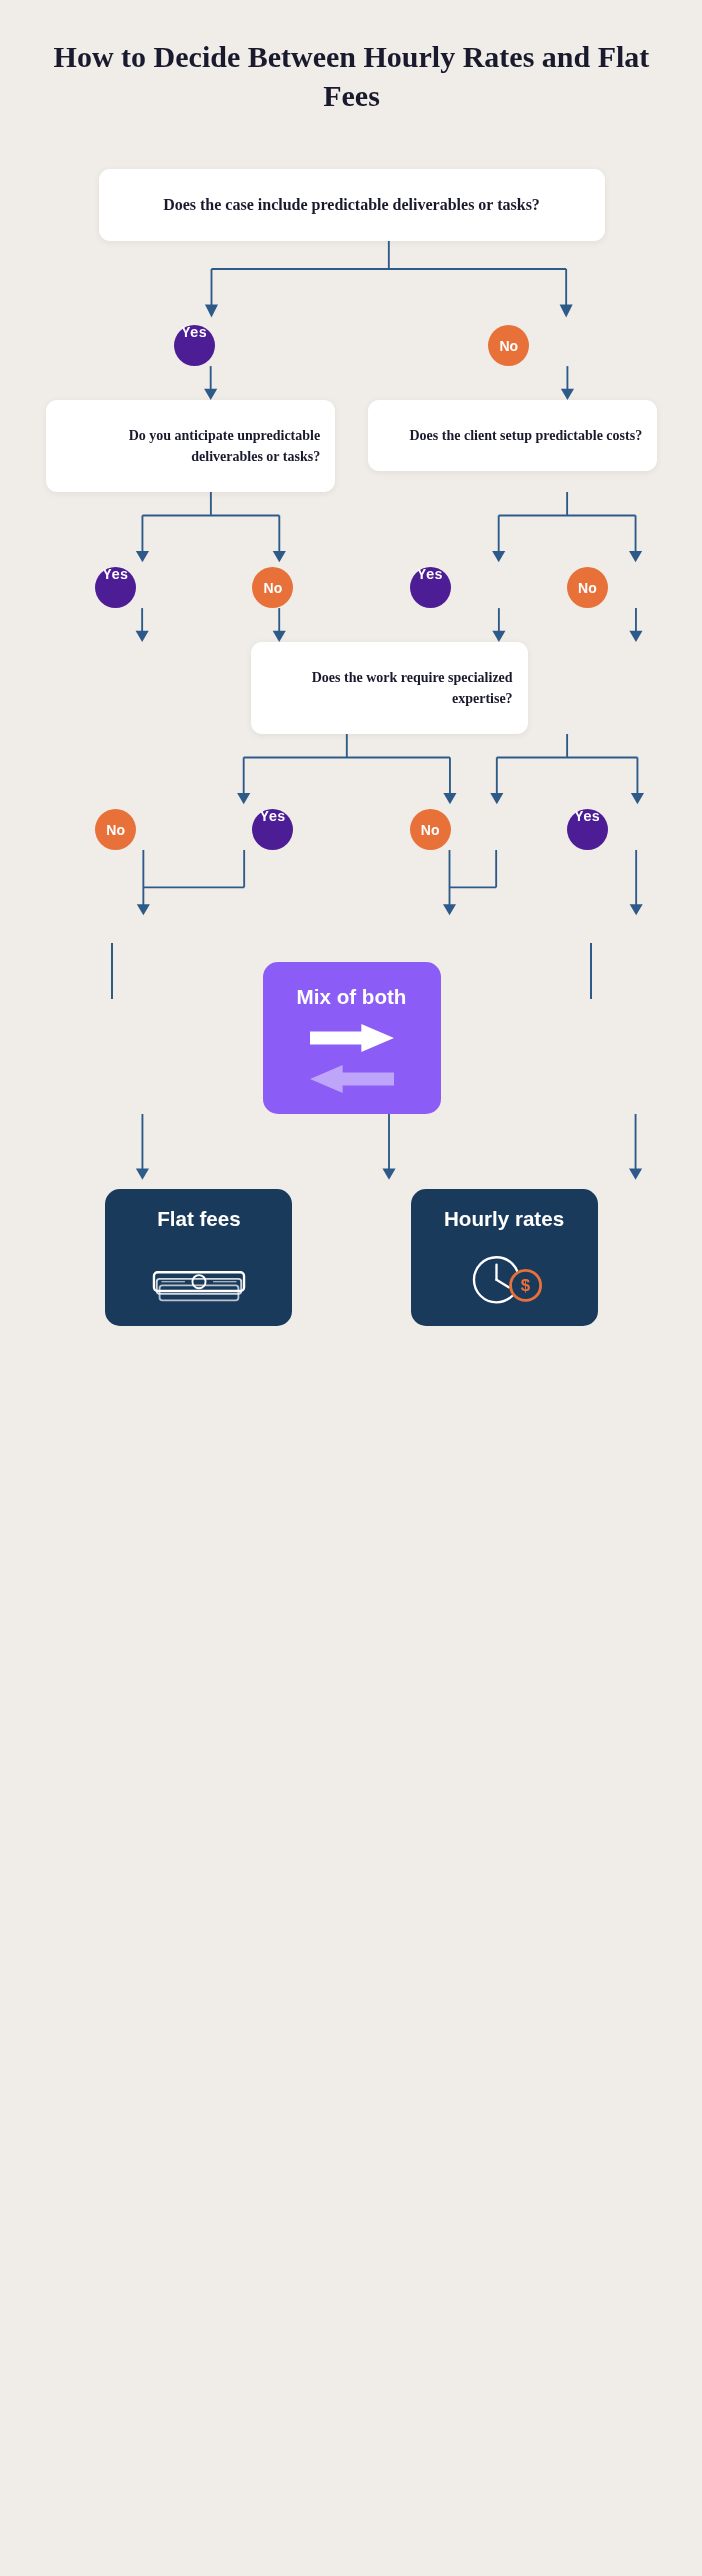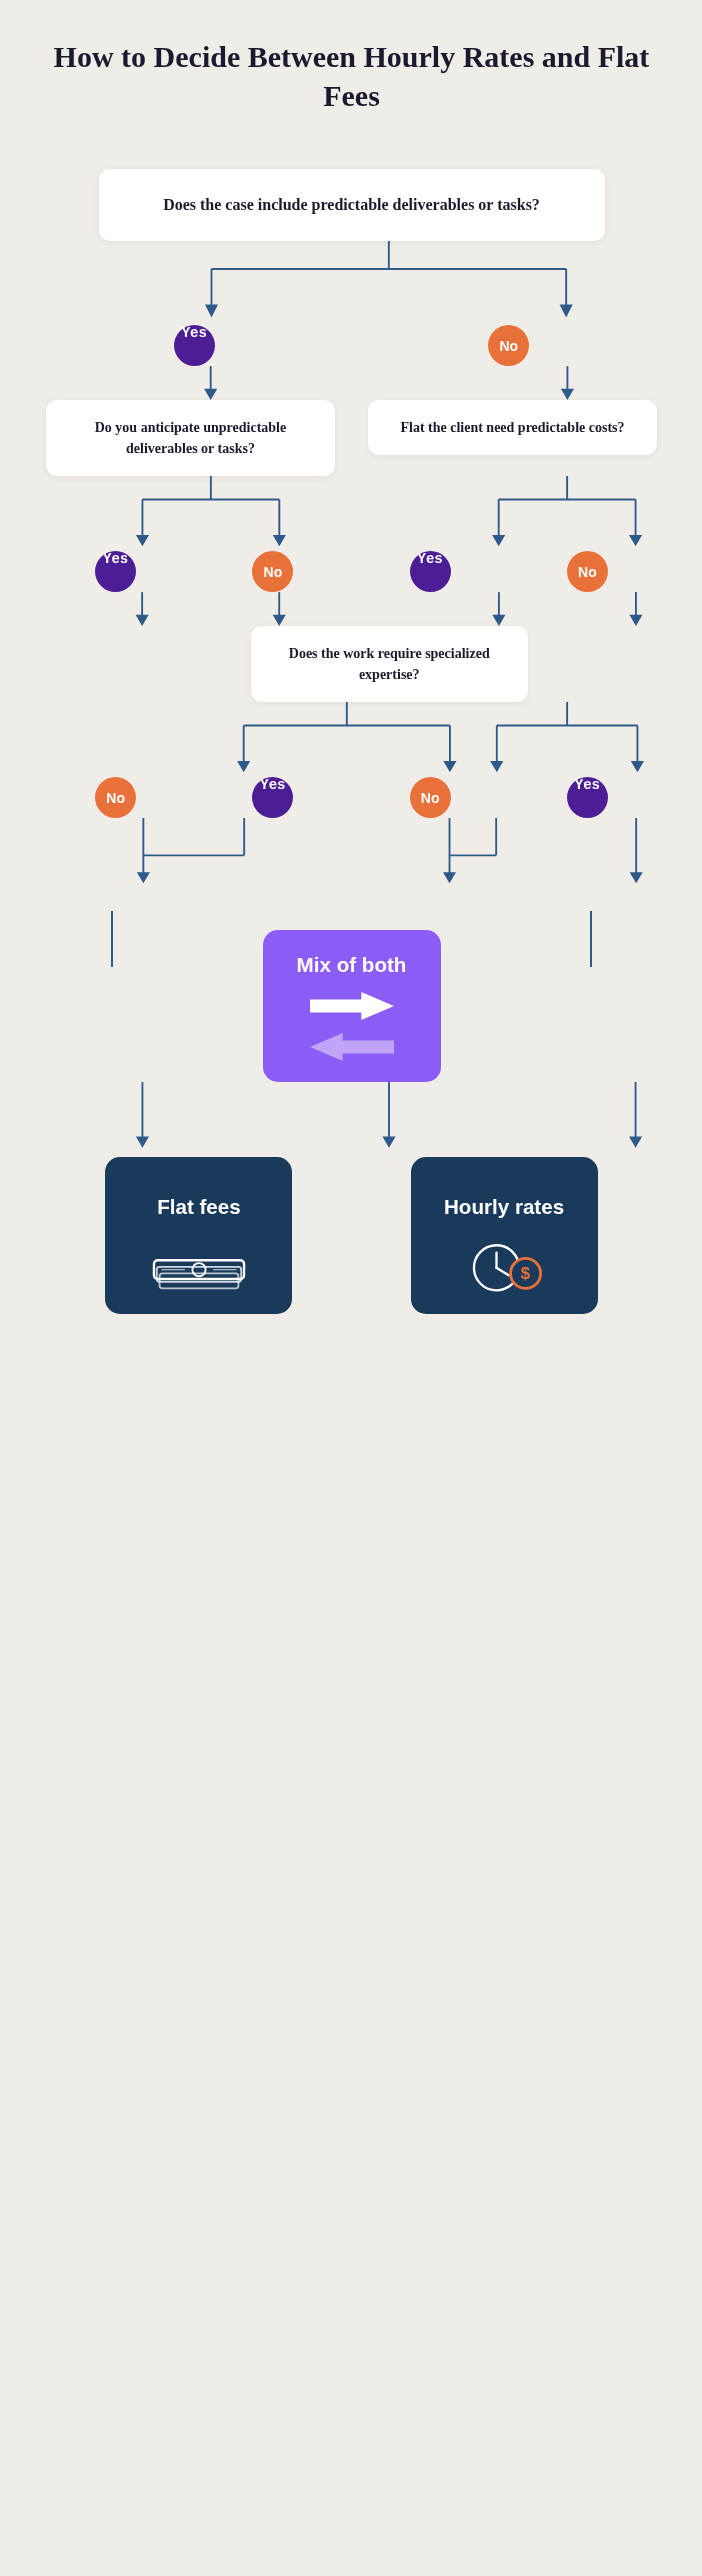--- a/index.html
+++ b/index.html
@@ -31,22 +31,22 @@
       font-size: 16px;
       font-weight: 600;
       color: #1a1a2e;
       line-height: 1.5;
       box-shadow: 0 1.9px 7.5px rgba(0,0,0,0.06);
     }
 
     .q-box-sm {
       background: white;
       border-radius: 11.2px;
-      padding: 17px 15px;
-      text-align: center;
+      padding: 25px 15px;
+      text-align: right;
       font-size: 14px;
       font-weight: 600;
       color: #1a1a2e;
       line-height: 1.5;
       box-shadow: 0 1.9px 7.5px rgba(0,0,0,0.06);
     }
 
     .yes-circle {
       background: #4c1d95;
       color: white;
@@ -94,21 +94,21 @@
     .arrows-icon {
       display: flex;
       flex-direction: column;
       gap: 5.6px;
       align-items: center;
     }
 
     .outcome-box {
       background: #1a3a5c;
       border-radius: 15px;
-      padding: 38px 15px 19px;
+      padding: 18px 15px 19px;
       text-align: center;
       color: white;
       width: 187px;
     }
 
     .outcome-title {
       font-size: 20.6px;
       font-weight: 800;
       margin-bottom: 15px;
       font-family: Arial, sans-serif;
@@ -167,21 +167,21 @@
 </div>
 
 <div style="width:100%; display:flex; justify-content:space-around; align-items:stretch; gap:15px;">
   <div style="width:46%;">
     <div class="q-box-sm">
       <span>Do you anticipate unpredictable deliverables or tasks?</span>
     </div>
   </div>
   <div style="width:46%;">
     <div class="q-box-sm">
-      <span>Flat the client need predictable costs?</span>
+      <span>Does the client setup predictable costs?</span>
     </div>
   </div>
 </div>
 
 <div style="width:100%; position:relative; height:75px;">
   <svg width="100%" height="75" style="overflow:visible;" viewBox="0 0 670 80">
 
     <line x1="185" y1="0" x2="185" y2="25" stroke="#2e5a8a" stroke-width="2"></line>
     <line x1="112" y1="25" x2="258" y2="25" stroke="#2e5a8a" stroke-width="2"></line>
     <line x1="112" y1="25" x2="112" y2="65" stroke="#2e5a8a" stroke-width="2"></line>

